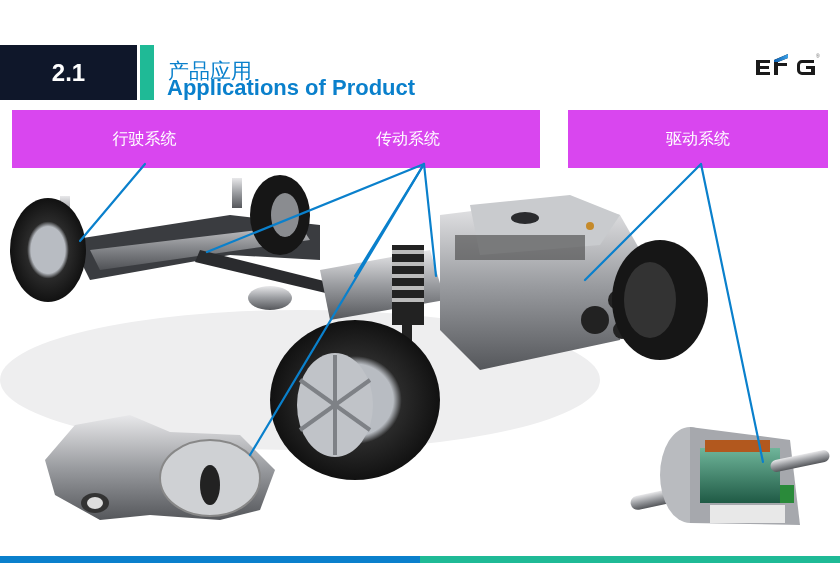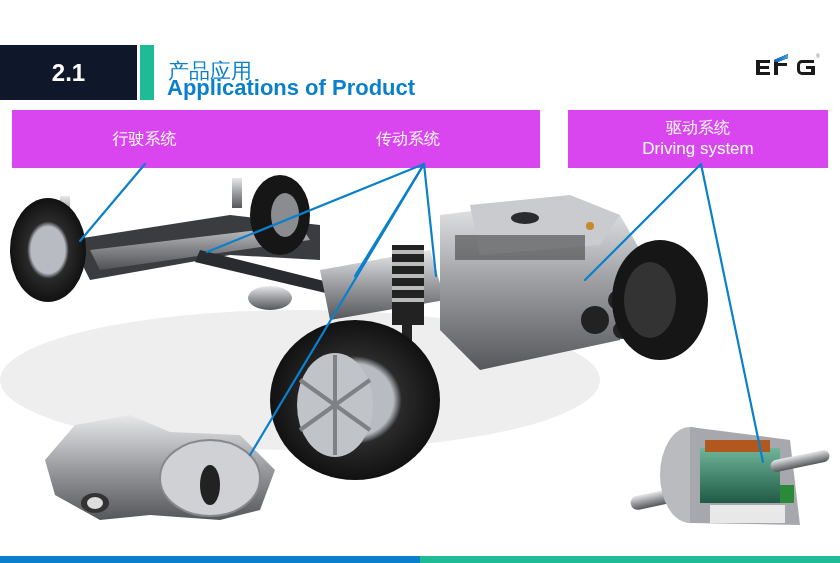--- a/index.html
+++ b/index.html
@@ -45,21 +45,20 @@
 </svg>
 
 <div class="label-box" style="left:12px; width:265px;">
   <div class="cn">行驶系统</div>
 </div>
 <div class="label-box" style="left:276px; width:264px;">
   <div class="cn">传动系统</div>
 </div>
 <div class="label-box" style="left:568px; width:260px;">
   <div class="cn">驱动系统</div>
-  <div class="en">Driving system</div>
 </div>
 
 <svg class="scene" viewBox="0 164 840 390">
   <defs>
     <radialGradient id="tire" cx="0.5" cy="0.5" r="0.5">
       <stop offset="0.45" stop-color="#b8bcc2"></stop>
         <stop offset="0.55" stop-color="#2a2a2a"></stop>
         <stop offset="1" stop-color="#111"></stop>
     </radialGradient>
     <linearGradient id="metal" x1="0" y1="0" x2="0" y2="1">

